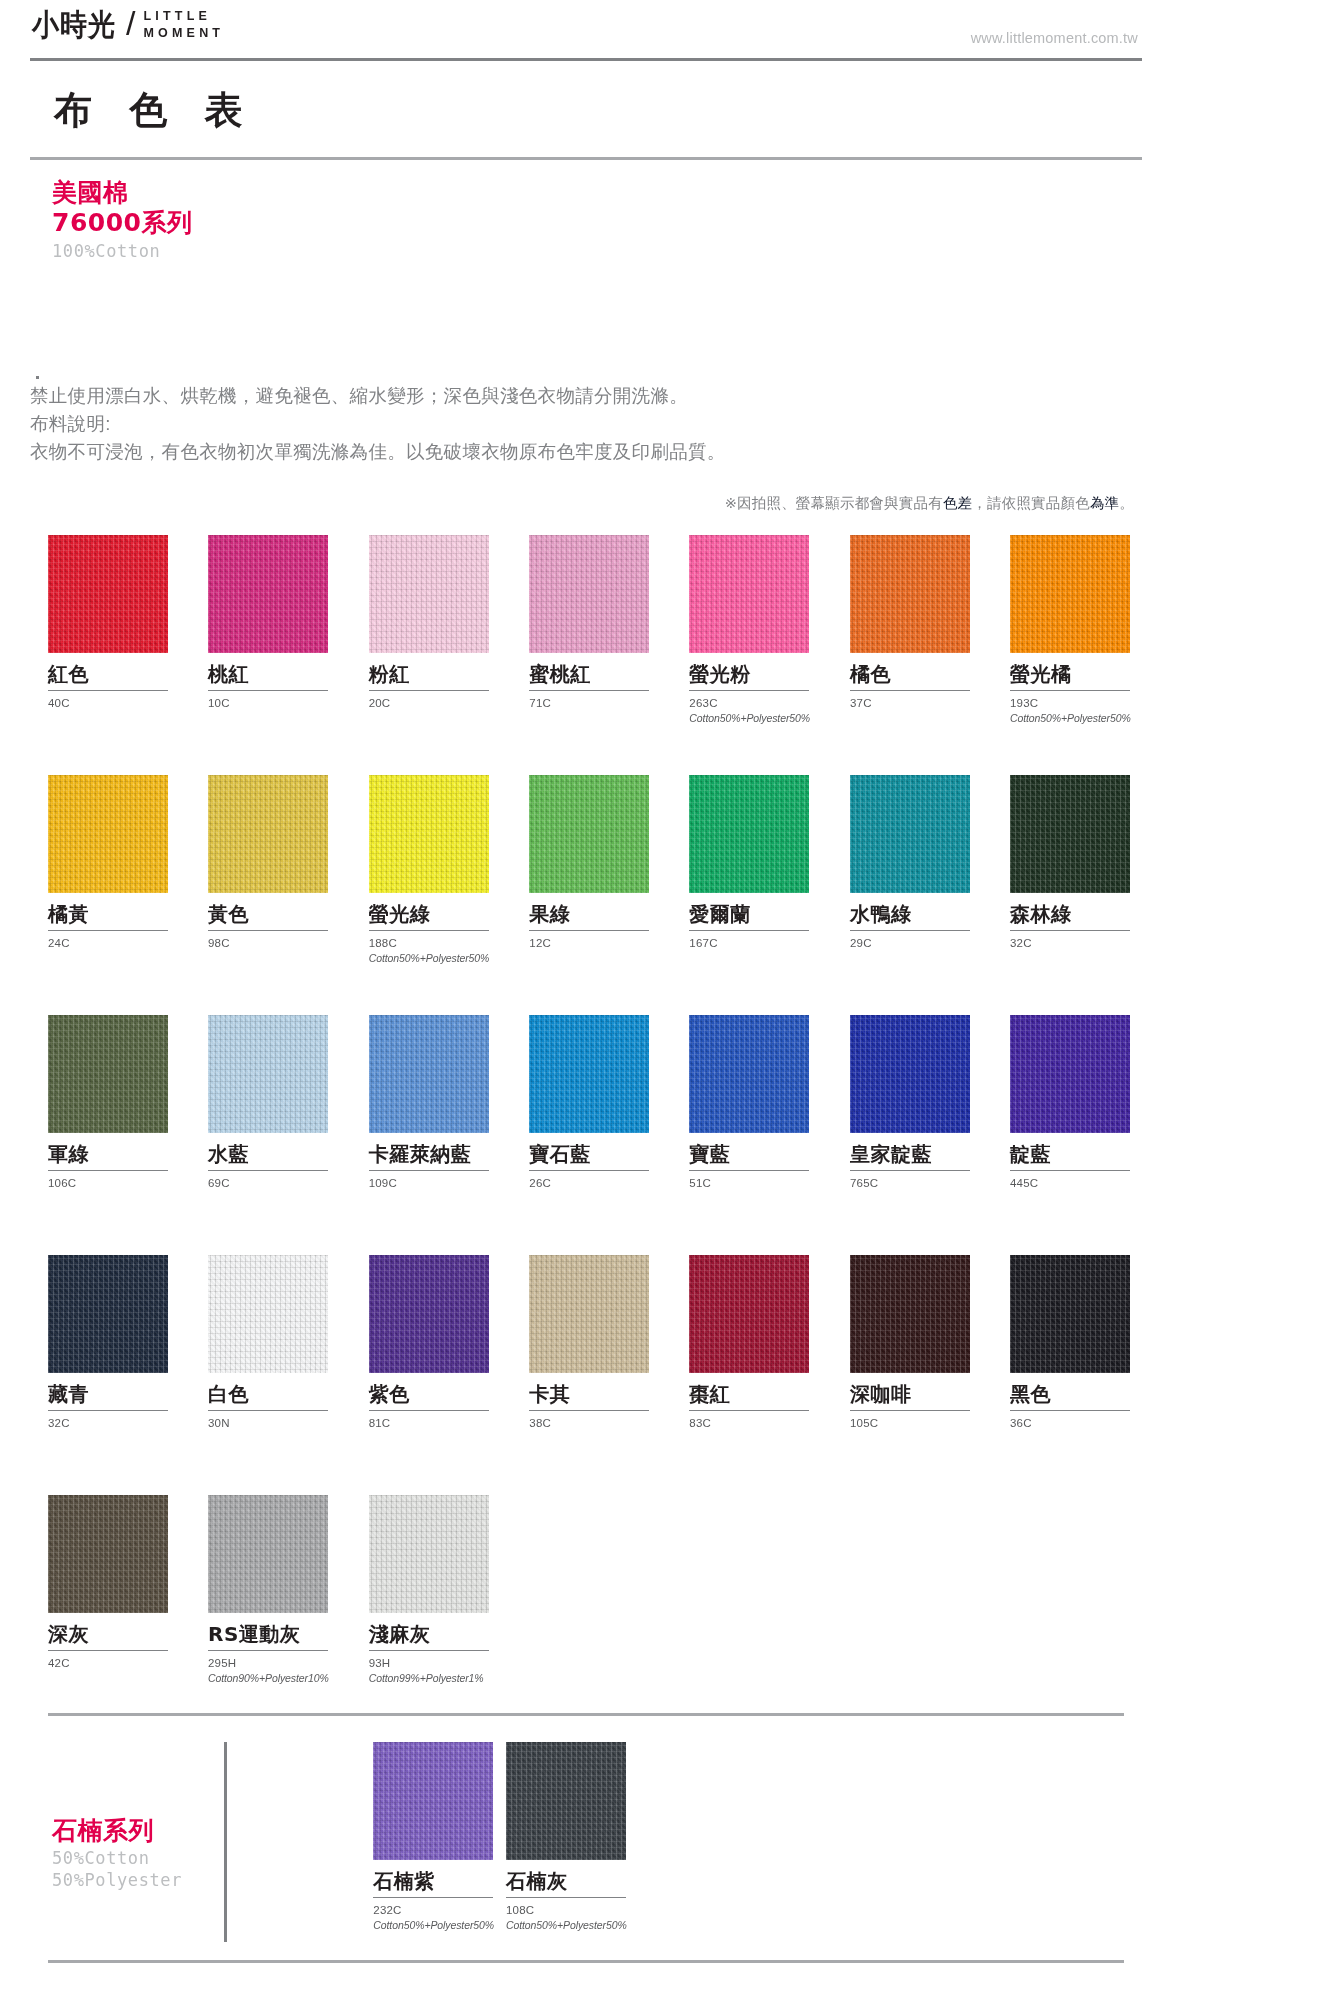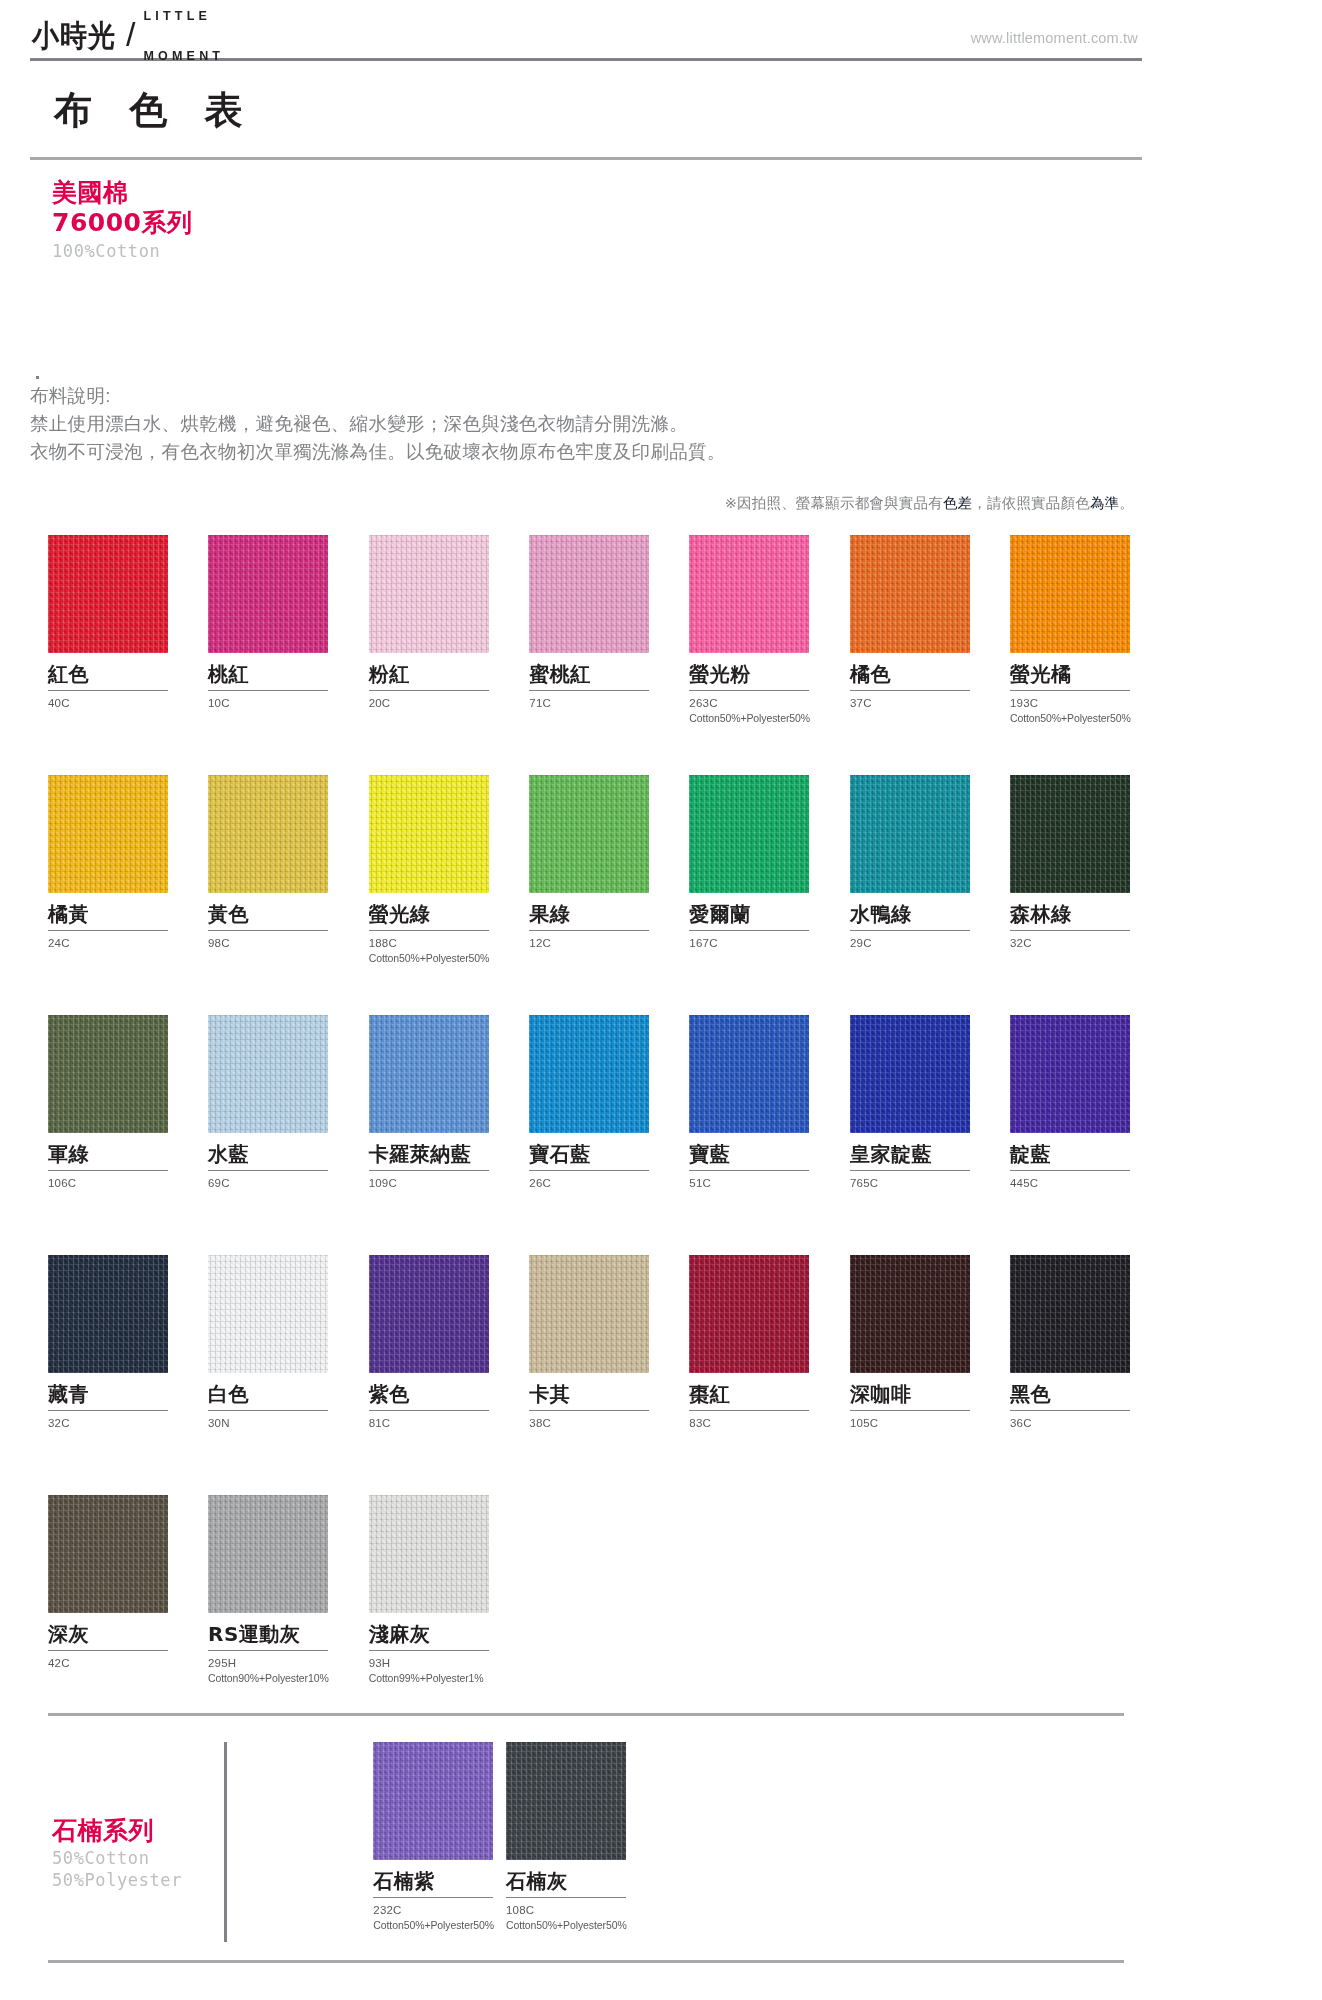--- a/index.html
+++ b/index.html
@@ -41,21 +41,20 @@
     margin: 0 2px 0 4px;
     transform: translateY(-2px);
   }
   .logo-en {
     display: flex; flex-direction: column;
     font-size: 12.5px;
     font-weight: 700;
     letter-spacing: 4.2px;
     line-height: 1.33;
     color: #231f20;
-    gap: 23px;
   }
   .site-url {
     font-size: 14.5px;
     color: #b6b8ba;
     letter-spacing: 0.2px;
     padding-top: 22px;
     padding-right: 4px;
   }
   .rule-top {
     height: 3px;
@@ -208,20 +207,21 @@
     color: #58595b;
     letter-spacing: 0.2px;
     padding-top: 5px;
     line-height: 1.35;
   }
   .cmat {
     font-size: 10.5px;
     color: #58595b;
     letter-spacing: -0.1px;
     line-height: 1.35;
+    font-style: italic;
   }
   .cell-body { min-height: 82px; }
 
   
   .rule-bottom {
     height: 3px;
     background: #a7a9ac;
     margin: 18px 18px 0 18px;
   }
   .bottom {
@@ -276,22 +276,22 @@
   <div class="rule-thin"></div>
 
   <div class="info">
     <div class="series-box">
       <div class="series-name">美國棉</div>
       <div class="series-name">76000系列</div>
       <div class="series-sub">100%Cotton</div>
     </div>
     <div class="info-divider"></div>
     <div class="desc">
+      <div class="desc-line">禁止使用漂白水、烘乾機，避免褪色、縮水變形；深色與淺色衣物請分開洗滌。</div>
       <div class="desc-line">布料說明:</div>
-      <div class="desc-line">禁止使用漂白水、烘乾機，避免褪色、縮水變形；深色與淺色衣物請分開洗滌。</div>
       <div class="desc-line">衣物不可浸泡，有色衣物初次單獨洗滌為佳。以免破壞衣物原布色牢度及印刷品質。</div>
     </div>
   </div>
 
   <div class="disclaimer">
     <span>※因拍照、螢幕顯示都會與實品有</span><span class="hl">色差</span><span>，請依照實品顏色</span><span class="hl">為準</span><span>。</span>
   </div>
 
   <div class="grid" id="swatch-grid">
       <div class="cell">

